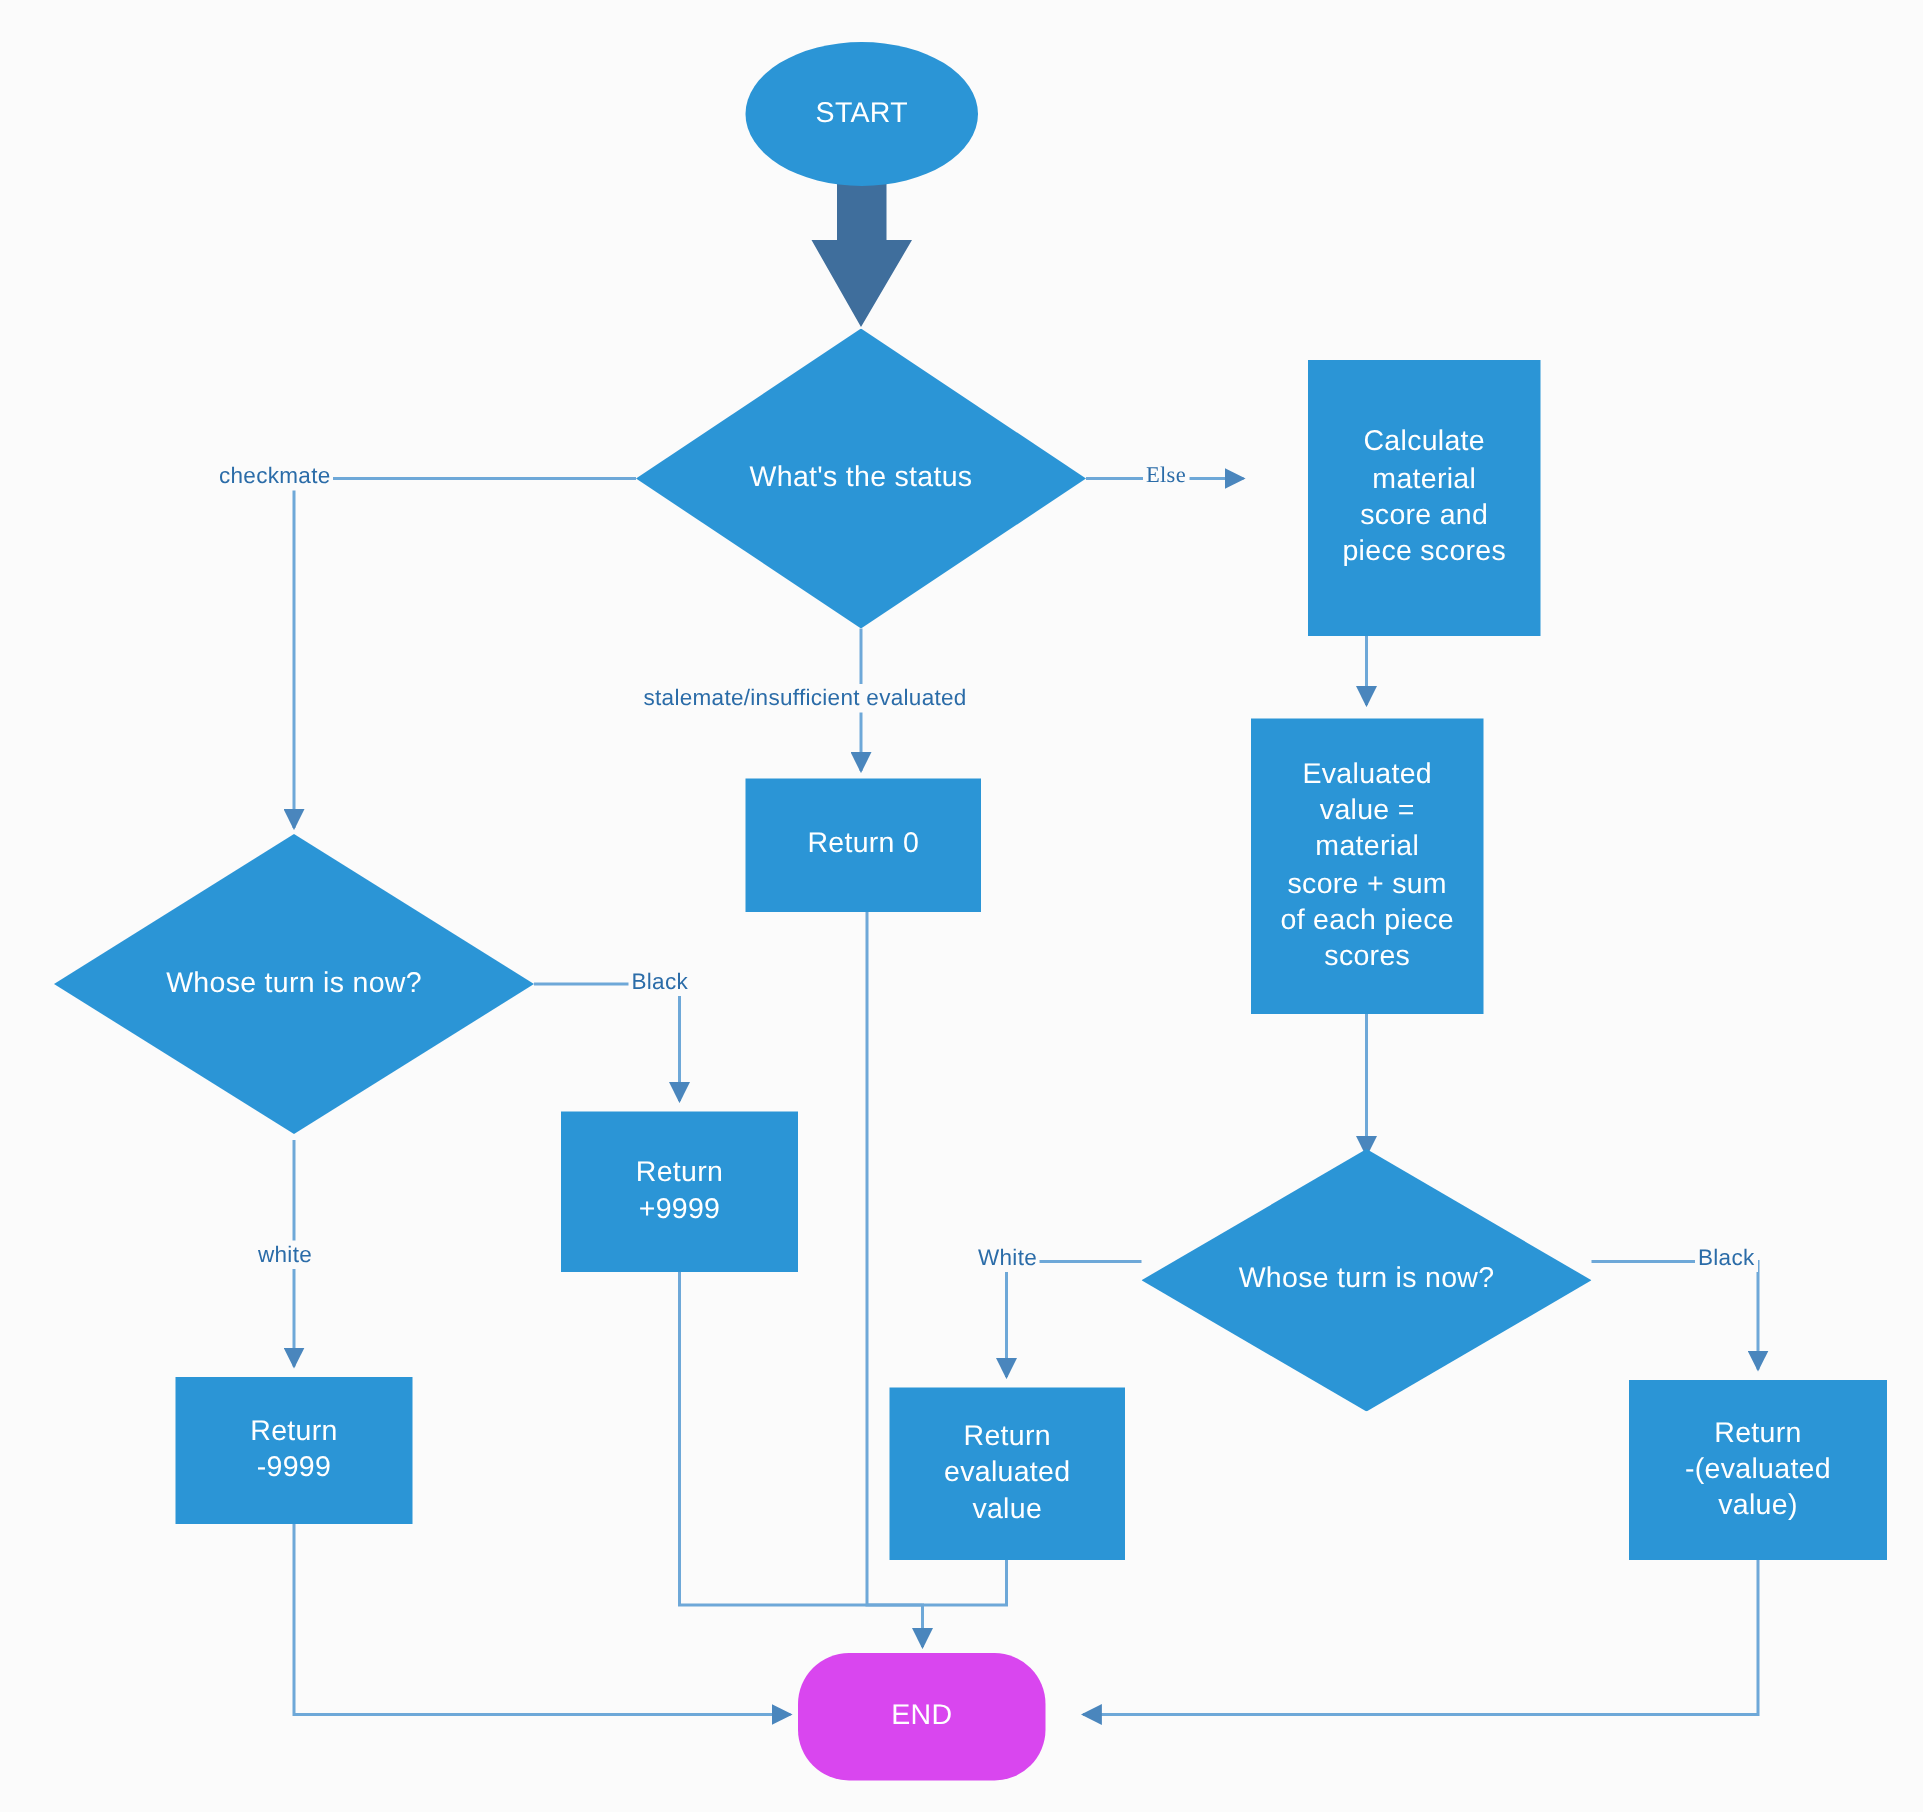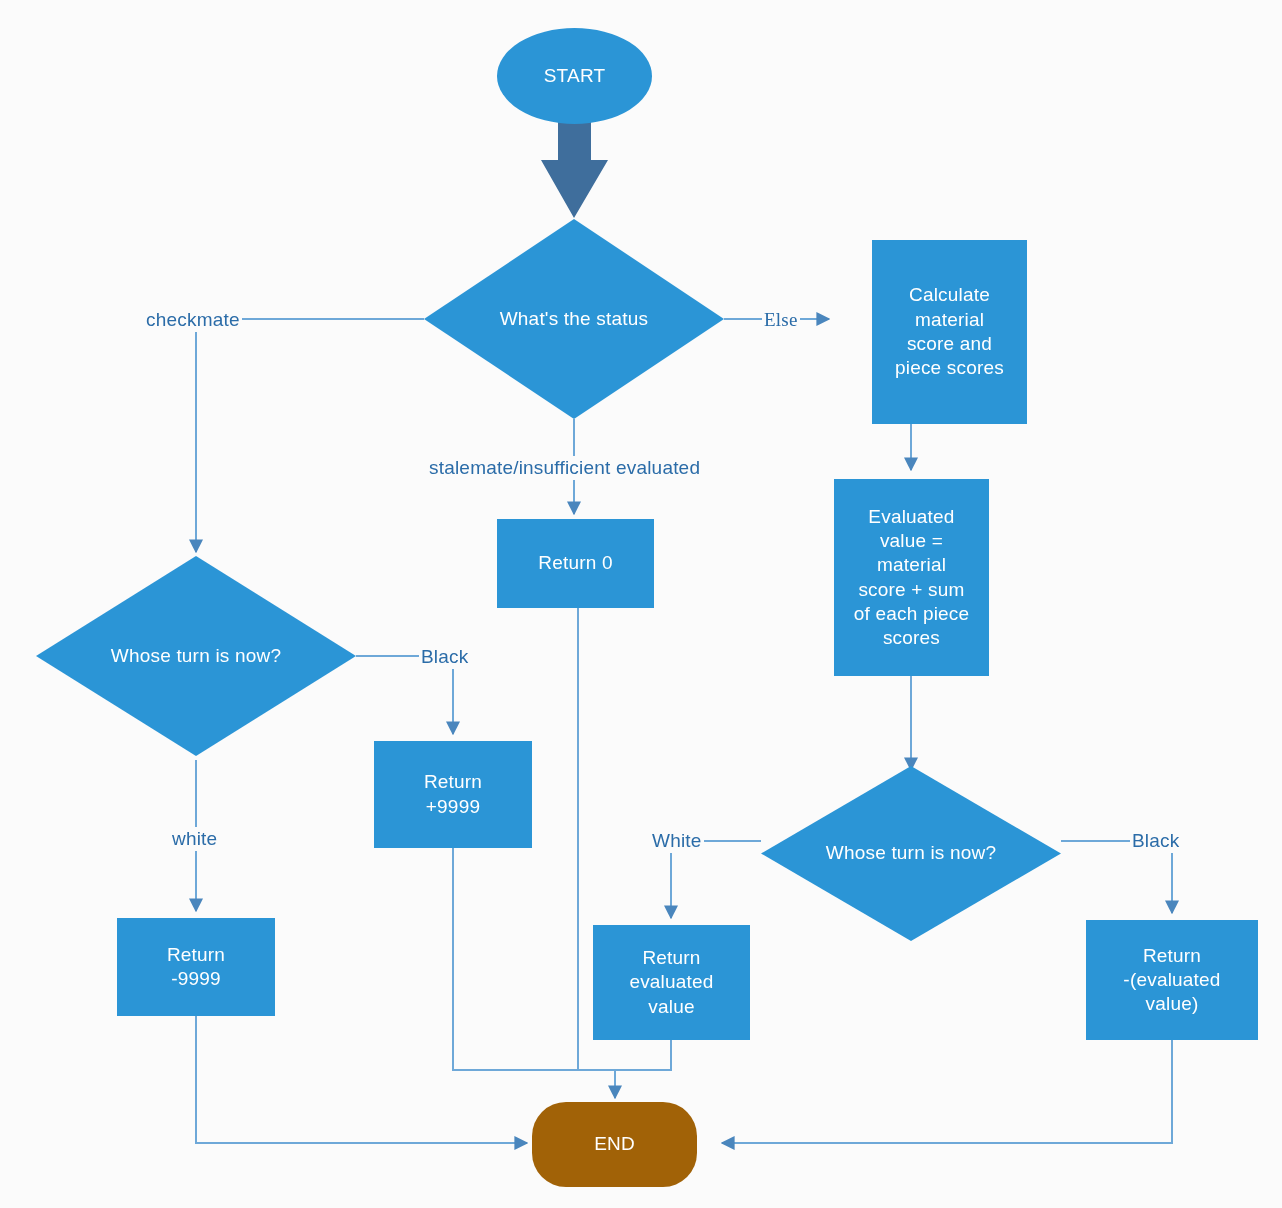--- a/index.html
+++ b/index.html
@@ -44,39 +44,39 @@
     padding: 0 6px;
   }
   .shape-rect {
     background: #2b95d6;
   }
   .shape-ellipse {
     background: #2b95d6;
     border-radius: 50%;
   }
   .shape-stadium {
-    background: #a16207;
+    background: #d946ef;
     border-radius: 34px;
     text-align: right;
   }
   .shape-diamond {
     background: transparent;
   }
   .shape-diamond .dia {
     position: absolute;
     left: 0; top: 0;
     width: 100%; height: 100%;
     background: #2b95d6;
     clip-path: polygon(50% 0%, 100% 50%, 50% 100%, 0% 50%);
     z-index: 1;
   }
   .edge-label {
     position: absolute;
     color: #2b6ca8;
-    font-size: 19px;
+    font-size: 15px;
     letter-spacing: 0.2px;
     background: #fbfbfb;
     padding: 1px 2px;
     white-space: nowrap;
     z-index: 4;
     line-height: 1.15;
   }
 </style>
 </head>
 <body>

